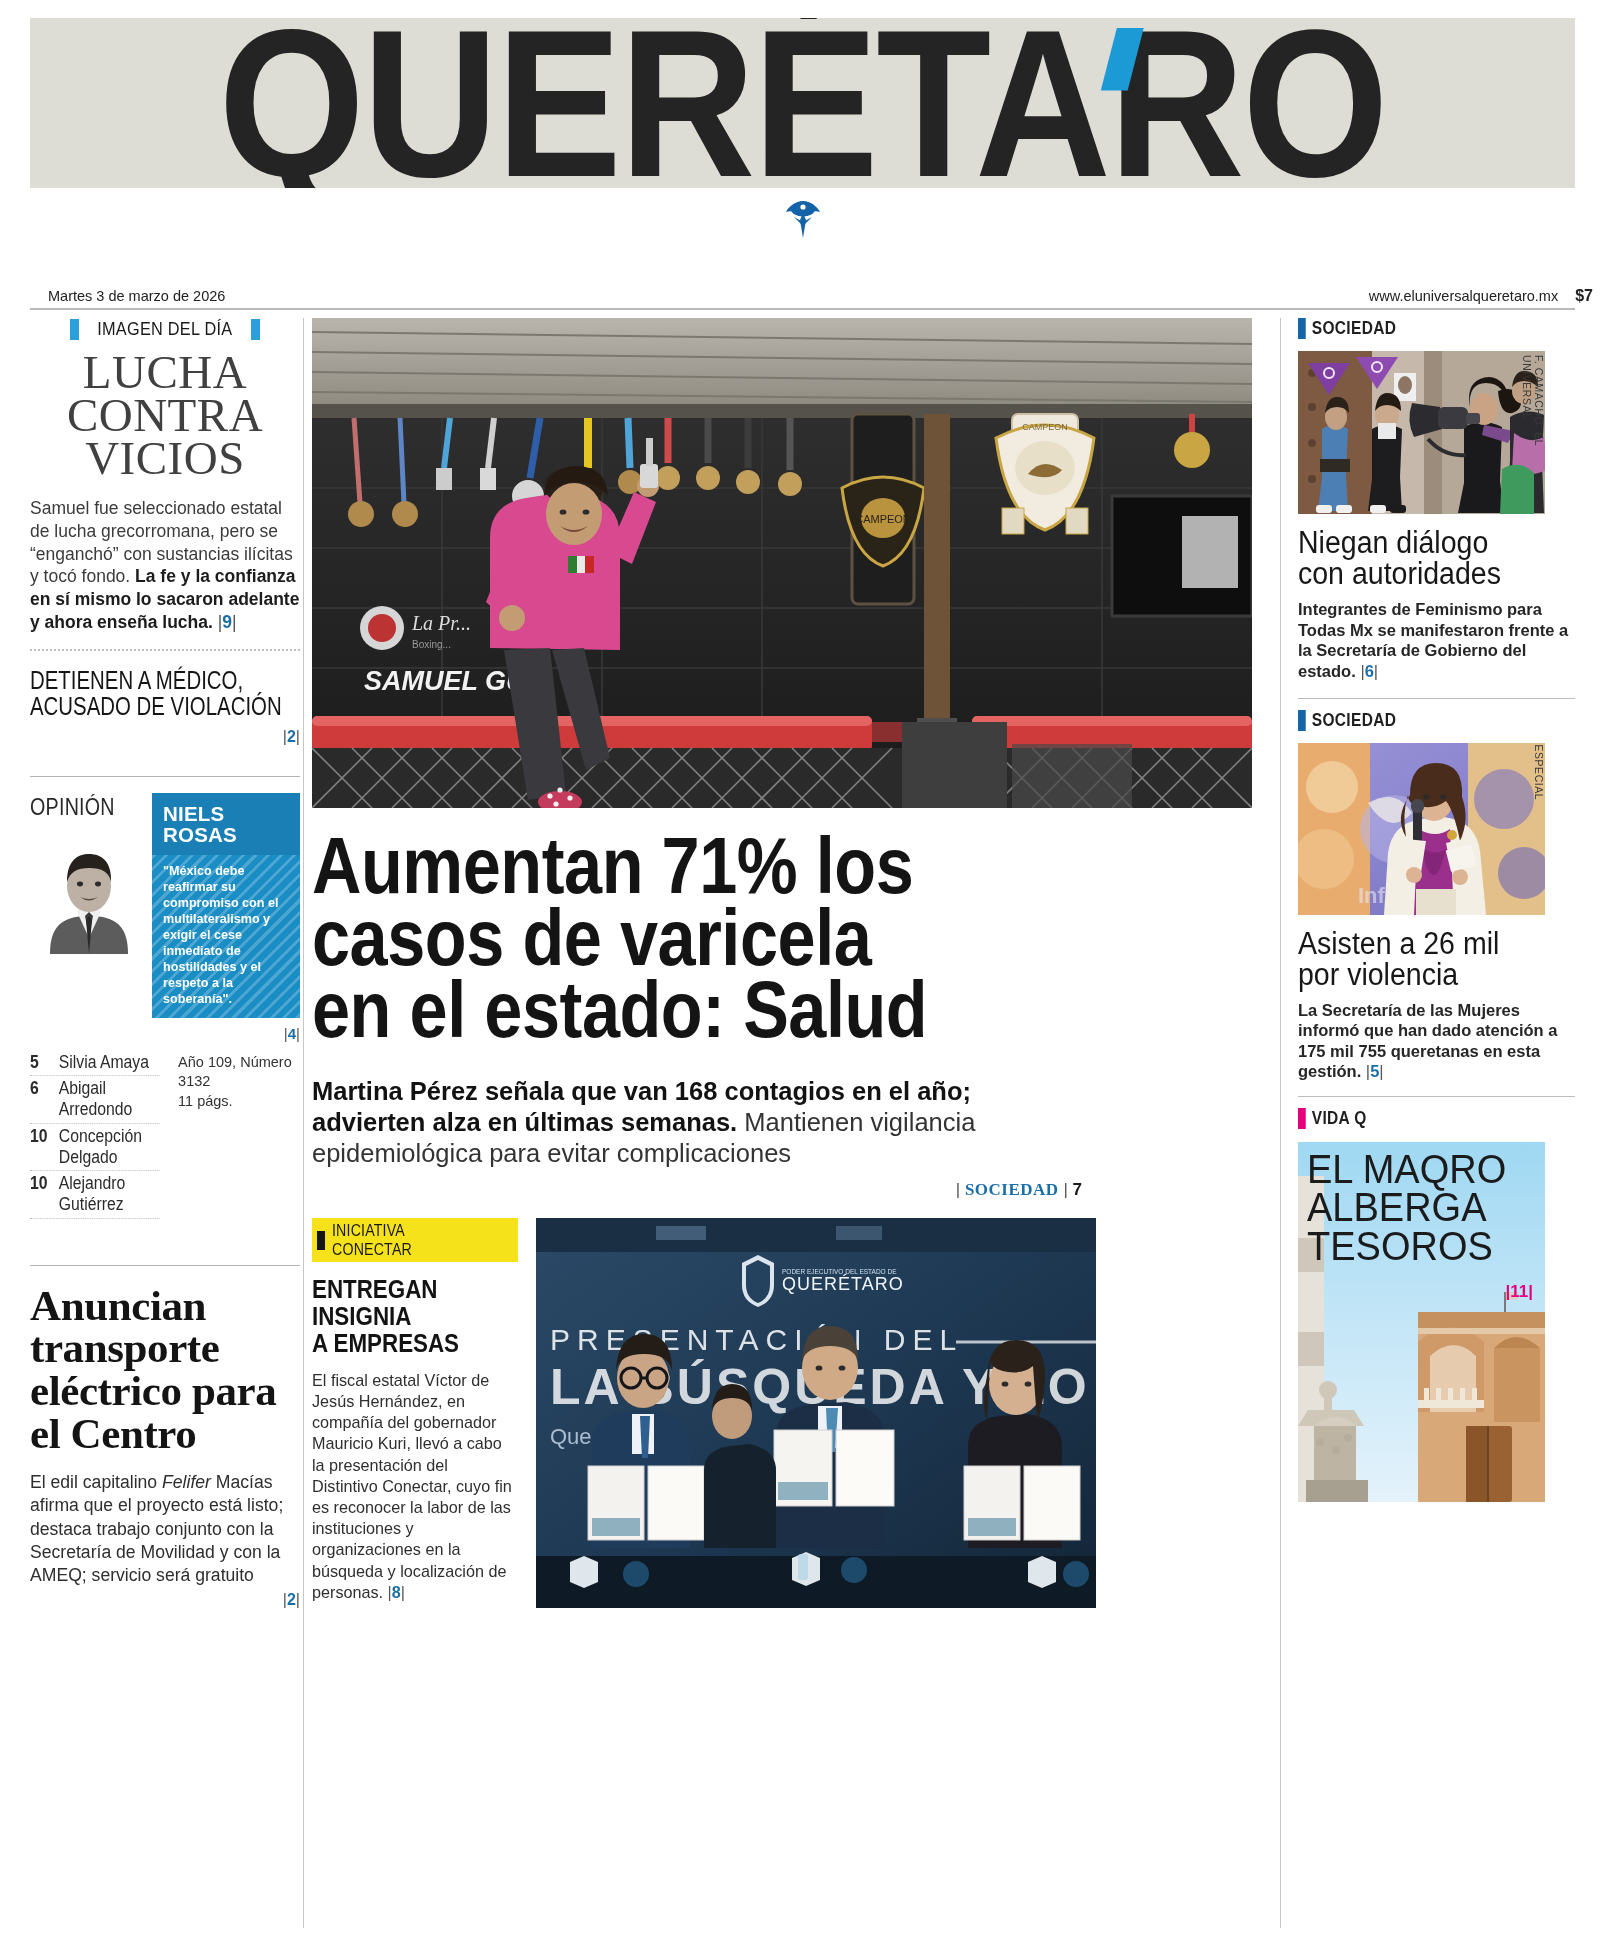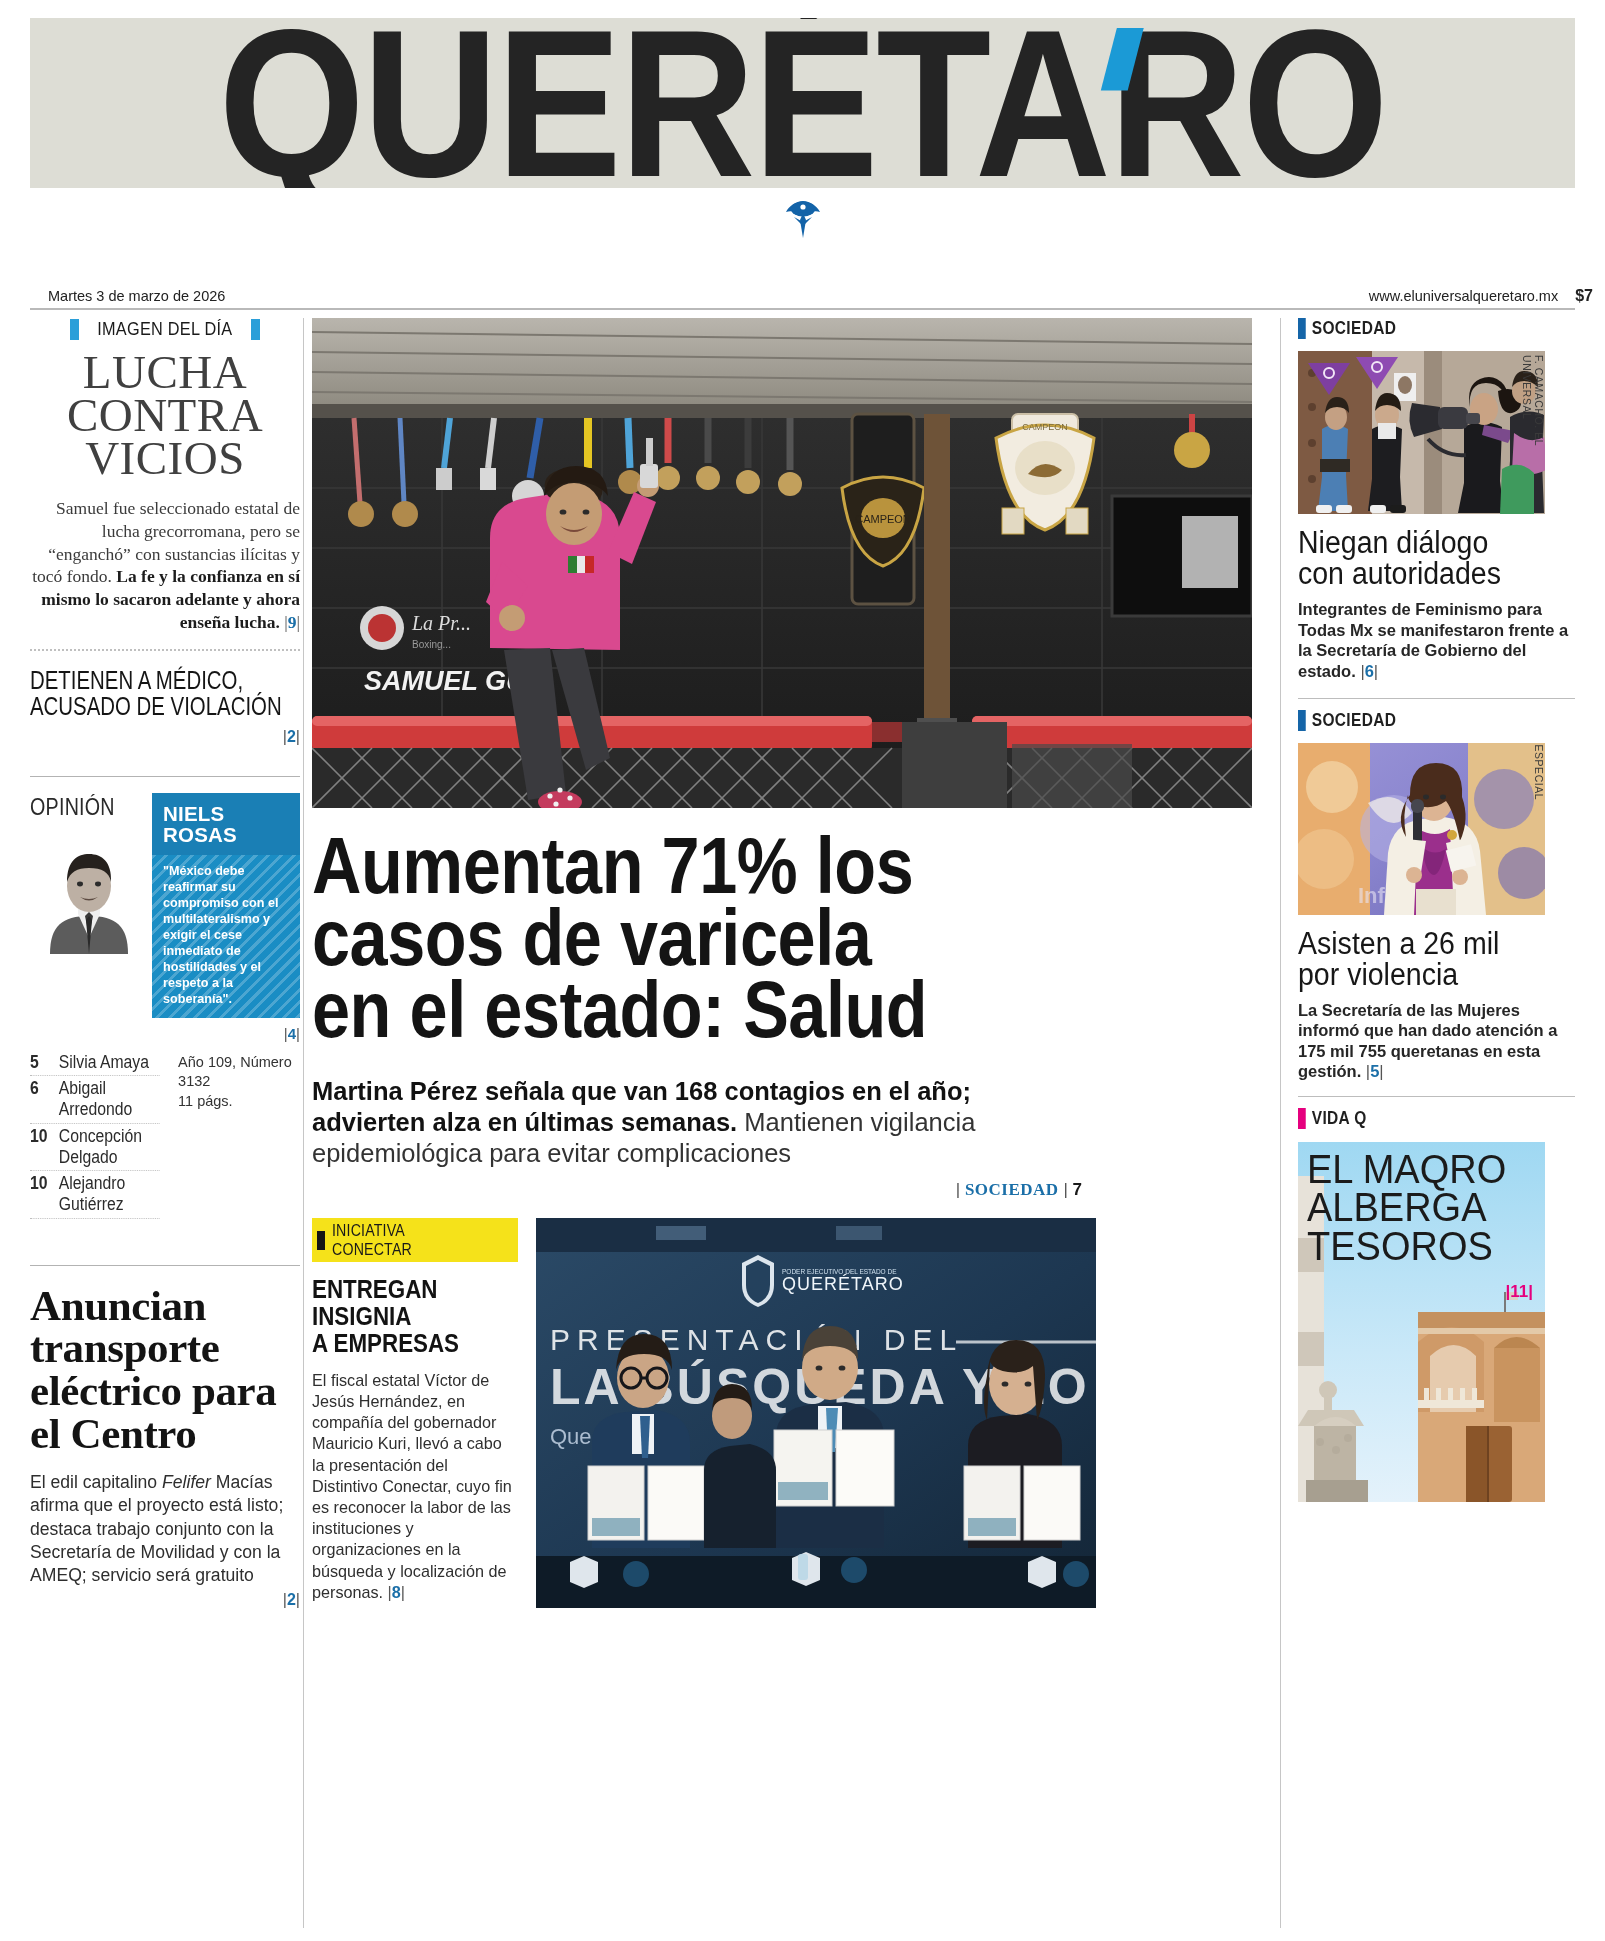--- a/index.html
+++ b/index.html
@@ -111,23 +111,22 @@
     text-align: center;
     letter-spacing: .5px;
     margin-top: 11px;
     color: #404040;
     font-weight: 400;
   }
   .idd-body {
     margin-top: 16px;
     font-size: 17.5px;
     line-height: 1.31;
-    text-align: right;
+    text-align: left;
     color: #3b3b3b;
-    font-family: Liberation Serif, serif;
   }
   .idd-body b { color: #1c1c1c; font-weight: 700; }
   .pg { color: #1b6fa8; font-weight: 700; }
   .pg-sep { color: #555; font-weight: 400; }
 
   .dotrule {
     border-top: 2px dotted #bfbfbf;
     margin: 15px 0 0 0; height: 0;
   }
   .solidrule { border-top: 1.5px solid #b3b3b3; height:0; }

